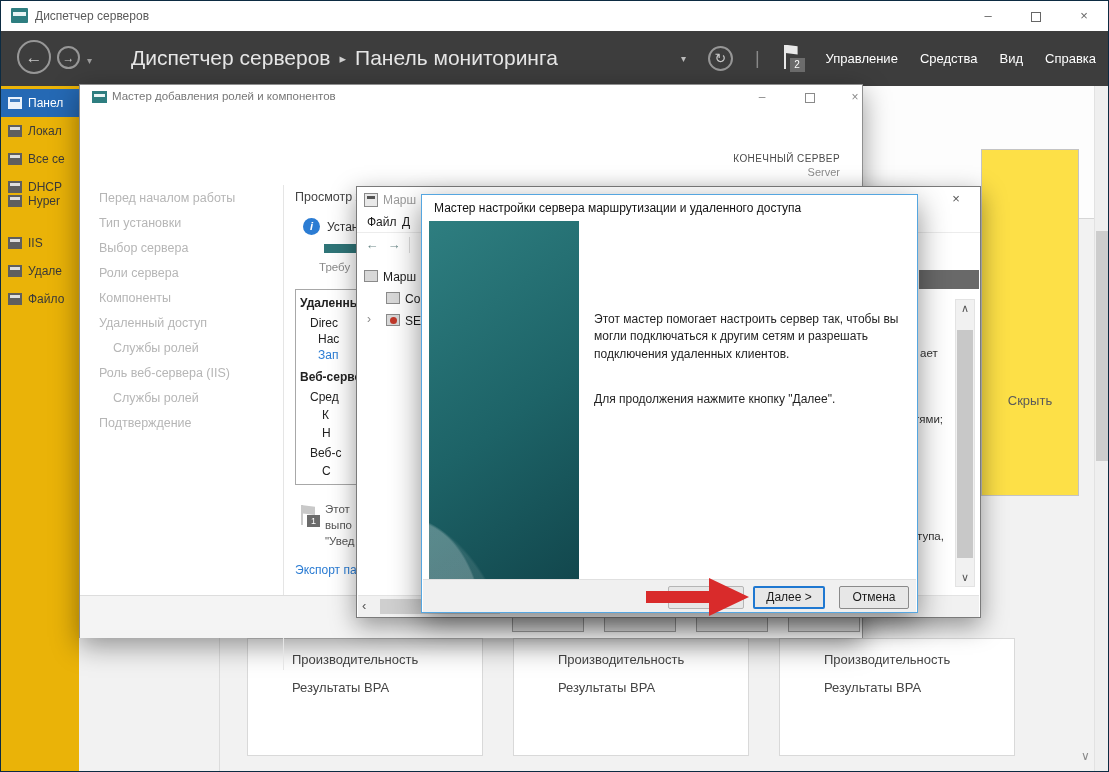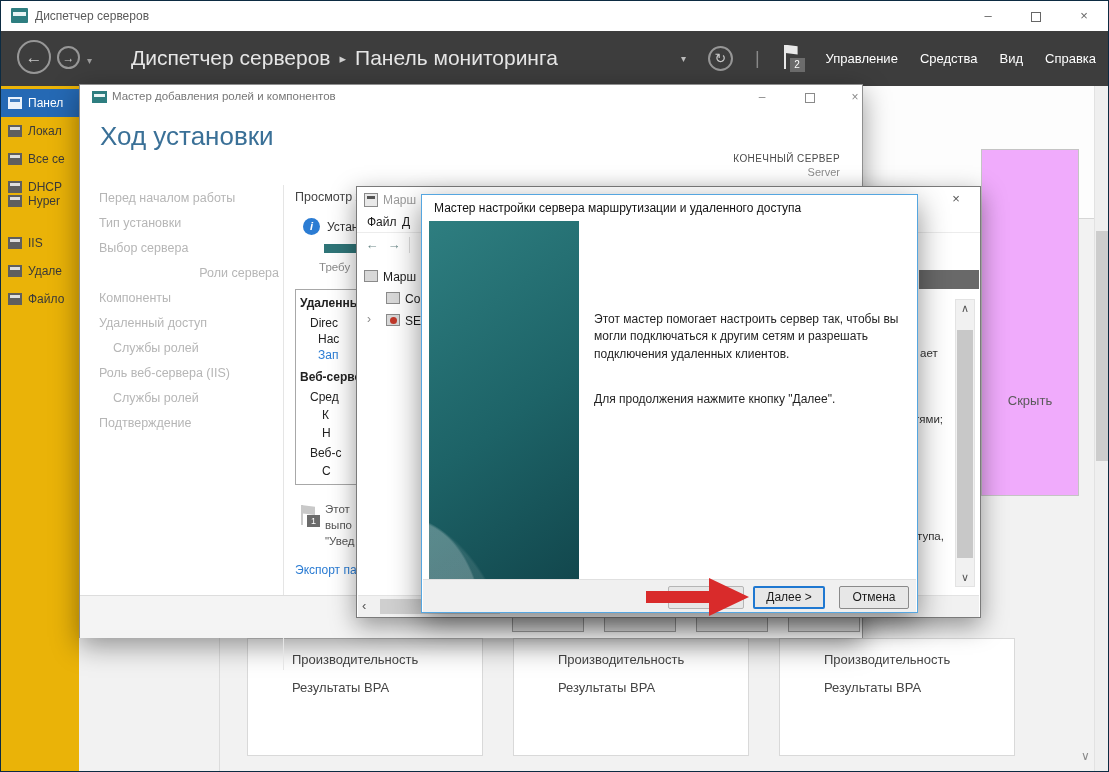--- a/index.html
+++ b/index.html
@@ -44,21 +44,21 @@
   .dash-divider{left:218px;top:637px;width:1px;height:135px;background:#dcdcdc;}
   .card{top:637px;width:236px;height:118px;background:#fff;border:1px solid #d9d9d9;}
   .card .lnk{position:absolute;left:44px;font-size:13px;color:#454545;white-space:nowrap;}
   .card .lnk1{top:13px;} .card .lnk2{top:41px;}
   .bot-chev{left:1080px;top:748px;color:#8a8a8a;font-size:12px;}
   .vscroll-main{left:1093px;top:85px;width:16px;height:687px;background:#efefef;border-left:1px solid #e2e2e2;}
   .vscroll-main .thumb{position:absolute;left:1px;top:145px;width:14px;height:230px;background:#cdcdcd;}
 
   
   .right-white{left:862px;top:85px;width:231px;height:133px;background:#fdfdfd;border-bottom:1px solid #d6d6d6;}
-  .hide-panel{left:980px;top:148px;width:98px;height:347px;background:#f0abfc;border:1px solid #c4c4c4;}
+  .hide-panel{left:980px;top:148px;width:98px;height:347px;background:#fde047;border:1px solid #c4c4c4;}
   .hide-label{position:absolute;left:0;top:243px;width:96px;text-align:center;font-size:13px;color:#5a5a5a;}
 
   
   .rw{left:78px;top:83px;width:784px;height:554px;background:#fff;border:1px solid #8f8f8f;box-shadow:0 8px 26px rgba(0,0,0,.4);}
   .rw-title{left:32px;top:5px;font-size:11.5px;color:#777;}
   .rw-ico{left:12px;top:6px;width:15px;height:12px;background:#2e7e80;}
   .rw-ico::after{content:"";position:absolute;left:2px;top:3px;width:11px;height:3px;background:#eaf6f6;}
   .rw-btn{top:0;height:24px;width:40px;text-align:center;line-height:24px;color:#8a8a8a;font-size:12px;}
   .rw-h1{left:20px;top:36px;font-size:26px;color:#3a7097;font-weight:400;}
   .rw-dest{left:520px;top:48px;width:240px;text-align:right;margin-top:20px;}
@@ -217,30 +217,29 @@
     <span class="hide-label">Скрыть</span>
   </div>
 
   <div class="abs rw">
     <div class="abs rw-ico"></div>
     <div class="abs rw-title">Мастер добавления ролей и компонентов</div>
     <div class="abs rw-btn" style="left:662px;">–</div>
     <div class="abs rw-btn" style="left:710px;"><span class="maxbox" style="border-color:#8a8a8a;"></span></div>
     <div class="abs rw-btn" style="left:755px;">×</div>
 
-    <div class="abs rw-h1">Ход установки</div>
     <div class="abs rw-dest">
       <div class="l1">КОНЕЧНЫЙ СЕРВЕР</div>
       <div class="l2">Server</div>
     </div>
 
     <div class="abs rw-nav-item" style="top:106px;">Перед началом работы</div>
     <div class="abs rw-nav-item" style="top:131px;">Тип установки</div>
     <div class="abs rw-nav-item" style="top:156px;">Выбор сервера</div>
-    <div class="abs rw-nav-item" style="top:181px;text-align:right;">Роли сервера</div>
+    <div class="abs rw-nav-item" style="top:181px;">Роли сервера</div>
     <div class="abs rw-nav-item" style="top:206px;">Компоненты</div>
     <div class="abs rw-nav-item" style="top:231px;">Удаленный доступ</div>
     <div class="abs rw-nav-item ind" style="top:256px;">Службы ролей</div>
     <div class="abs rw-nav-item" style="top:281px;">Роль веб-сервера (IIS)</div>
     <div class="abs rw-nav-item ind" style="top:306px;">Службы ролей</div>
     <div class="abs rw-nav-item" style="top:331px;">Подтверждение</div>
     <div class="abs rw-vsep"></div>
 
     <div class="abs rw-clip">
       <div class="t" style="left:0;top:5px;font-size:12.5px;color:#444;">Просмотр х</div>

